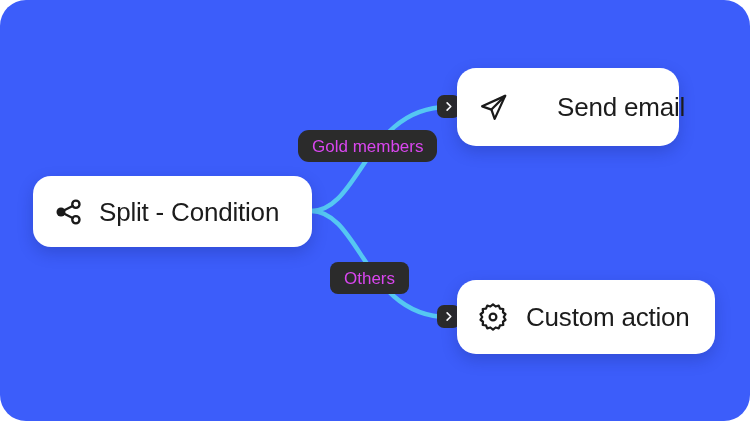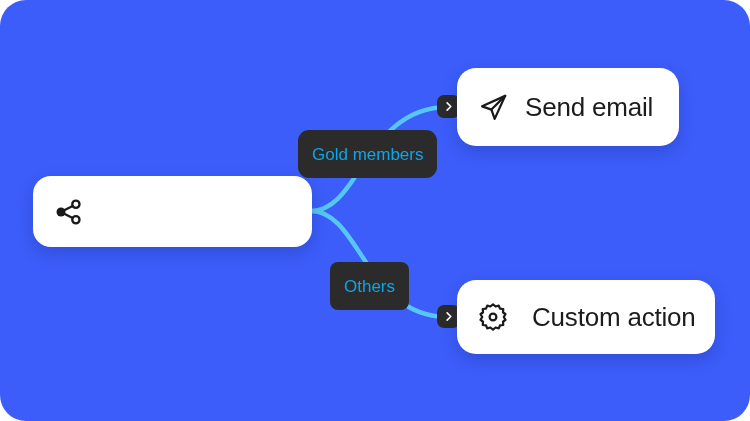--- a/index.html
+++ b/index.html
@@ -51,20 +51,21 @@
     border-radius: 18px;
   }
 
   .node-email {
     left: 457px;
     top: 68px;
     width: 222px;
     height: 78px;
     padding-left: 19px;
     border-radius: 19px;
+    gap: 32px;
   }
 
   .node-custom {
     left: 457px;
     top: 280px;
     width: 258px;
     height: 74px;
     padding-left: 19px;
     border-radius: 19px;
   }
@@ -81,21 +82,21 @@
 
   .node-label {
     margin-left: 13px;
     font-size: 26px;
     line-height: 1;
     color: #1c1c1c;
     letter-spacing: -0.2px;
     white-space: nowrap;
   }
 
-  .node-custom .node-label { margin-left: 22px; }
+  .node-custom .node-label { margin-left: 16px; }
   .node-email  .node-label { margin-left: 15px; }
 
   
   .port {
     position: absolute;
     width: 23px;
     height: 23px;
     border-radius: 7px;
     background: #2b2b2b;
     display: flex;
@@ -106,26 +107,26 @@
   .port-email  { left: 437px; top: 95px; }
   .port-custom { left: 437px; top: 305px; }
 
   
   .pill {
     position: absolute;
     display: flex;
     align-items: center;
     justify-content: center;
     background: #2b2b2b;
-    color: #0ea5e9;
+    color: #d946ef;
     border-radius: 11px;
     font-size: 17px;
     line-height: 1;
     padding: 0 14px;
-    height: 48px;
+    height: 32px;
     white-space: nowrap;
   }
   .pill-gold   { left: 298px; top: 130px; }
   .pill-others { left: 330px; top: 262px; border-radius: 8px; }
 </style>
 </head>
 <body>
 
 <div class="canvas">
 
@@ -149,20 +150,21 @@
   <div class="node node-split">
     <span class="node-icon">
       <svg width="30" height="30" viewBox="0 0 24 24">
         <circle cx="17.5" cy="5.8" r="2.9" fill="none" stroke="#1a1a1a" stroke-width="1.9"></circle>
         <circle cx="17.5" cy="18.2" r="2.9" fill="none" stroke="#1a1a1a" stroke-width="1.9"></circle>
         <circle cx="5.6" cy="12" r="3.6" fill="#1a1a1a"></circle>
         <line x1="8.6" y1="10.4" x2="14.9" y2="7.2" stroke="#1a1a1a" stroke-width="1.9" stroke-linecap="round"></line>
         <line x1="8.6" y1="13.6" x2="14.9" y2="16.8" stroke="#1a1a1a" stroke-width="1.9" stroke-linecap="round"></line>
       </svg>
     </span>
+    <span class="node-label">Split - Condition</span>
   </div>
 
   <div class="node node-email">
     <span class="node-icon">
       <svg width="31" height="31" viewBox="0 0 24 24">
         <path d="M21 3 L3.2 11.1 L10.4 13.6 L12.9 20.8 Z" fill="none" stroke="#1a1a1a" stroke-width="1.75" stroke-linejoin="round" stroke-linecap="round"></path>
         <line x1="21" y1="3" x2="10.4" y2="13.6" stroke="#1a1a1a" stroke-width="1.75" stroke-linecap="round"></line>
       </svg>
     </span>
     <span class="node-label">Send email</span>

